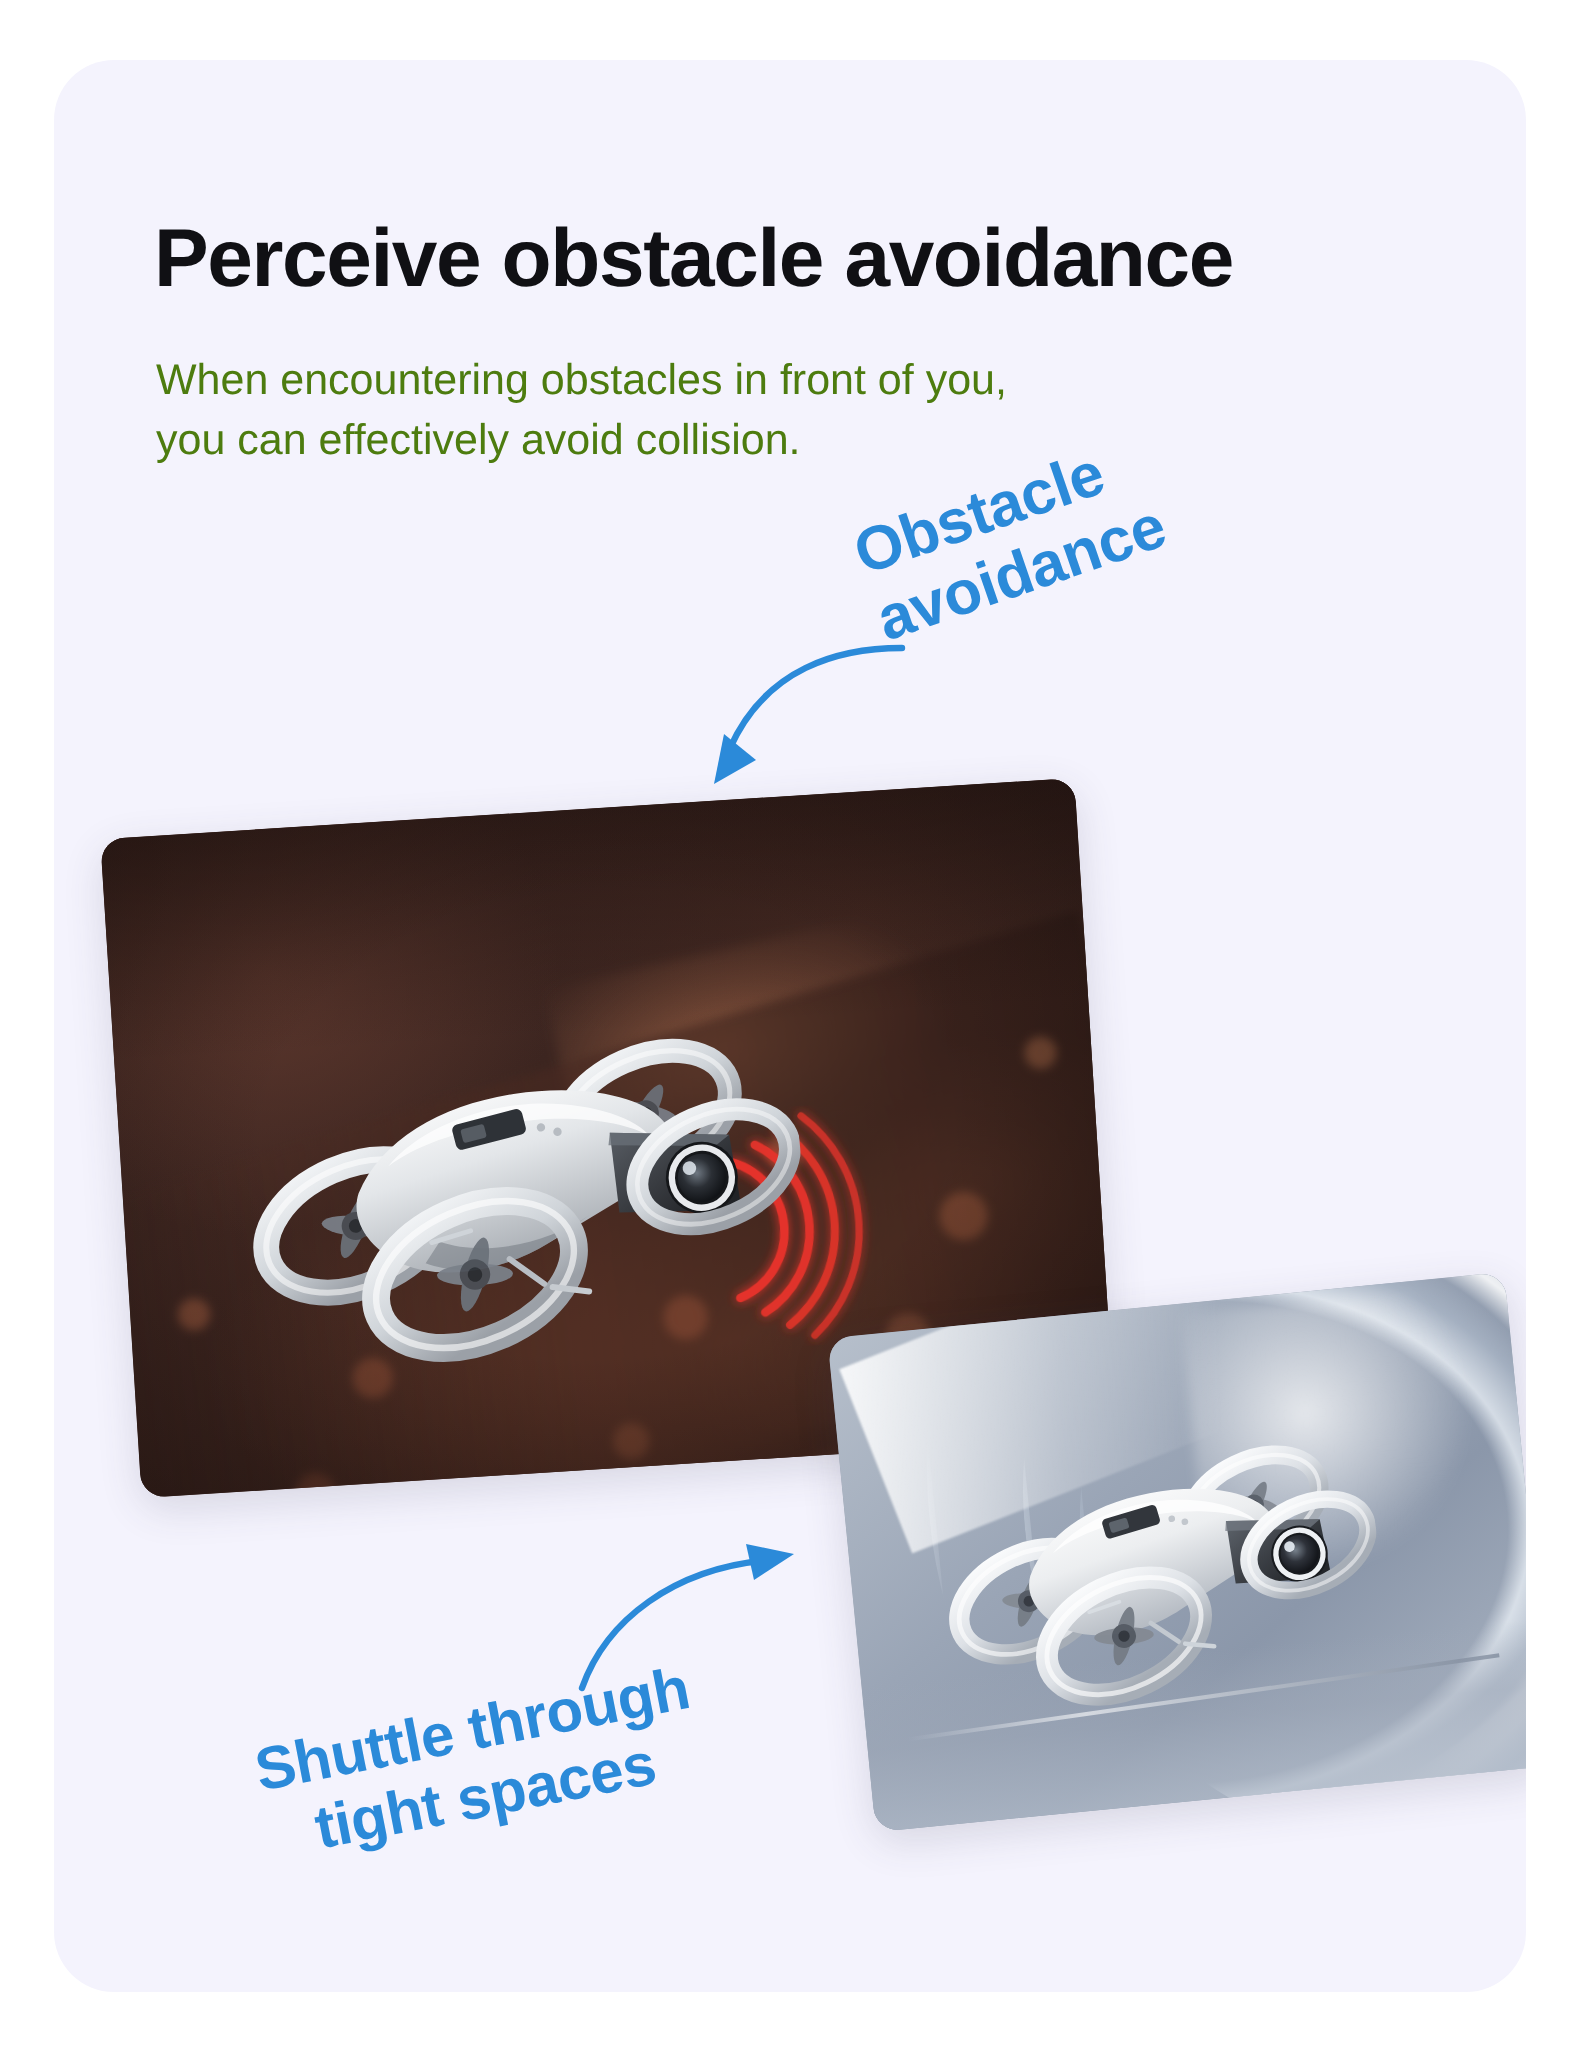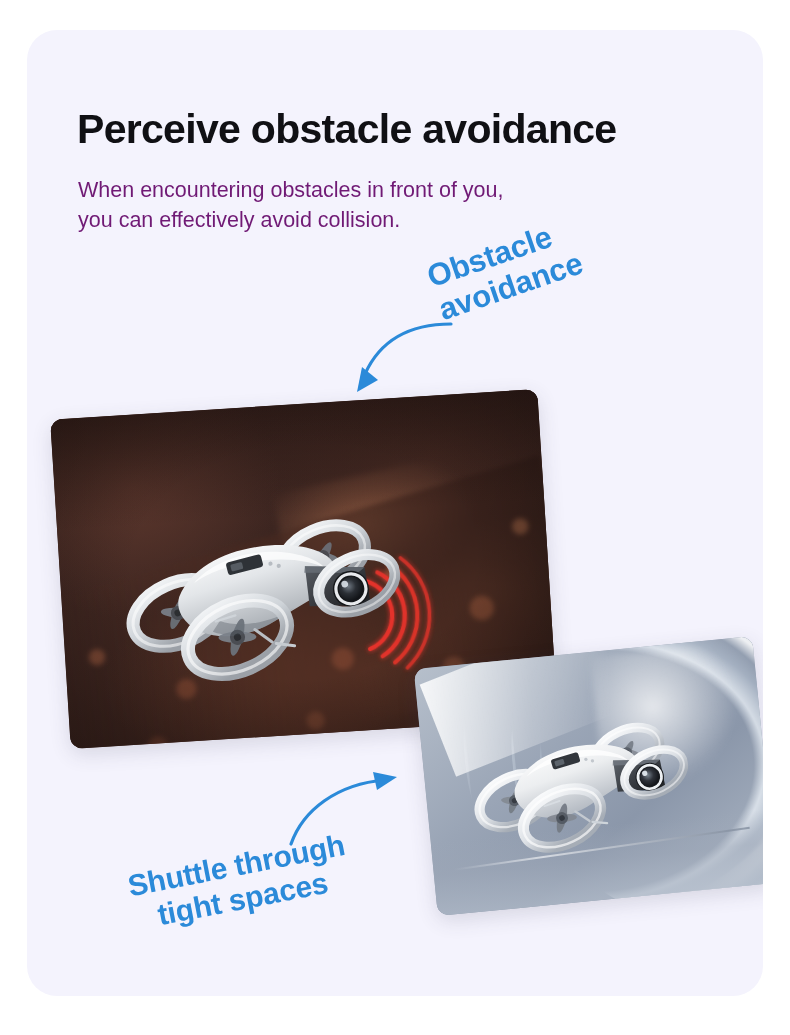--- a/index.html
+++ b/index.html
@@ -45,21 +45,21 @@
     color: #101014;
     white-space: nowrap;
   }
   #subtitle {
     position: absolute;
     left: 51px;
     top: 145px;
     font-size: 21.5px;
     font-weight: 400;
     line-height: 30px;
-    color: #701a75;
+    color: #4d7c0f;
     white-space: pre-line;
   }
 
   
   .photo-card {
     position: absolute;
     border-radius: 12px;
     overflow: hidden;
     box-shadow: 0 6px 20px rgba(60,60,90,0.16);
   }

